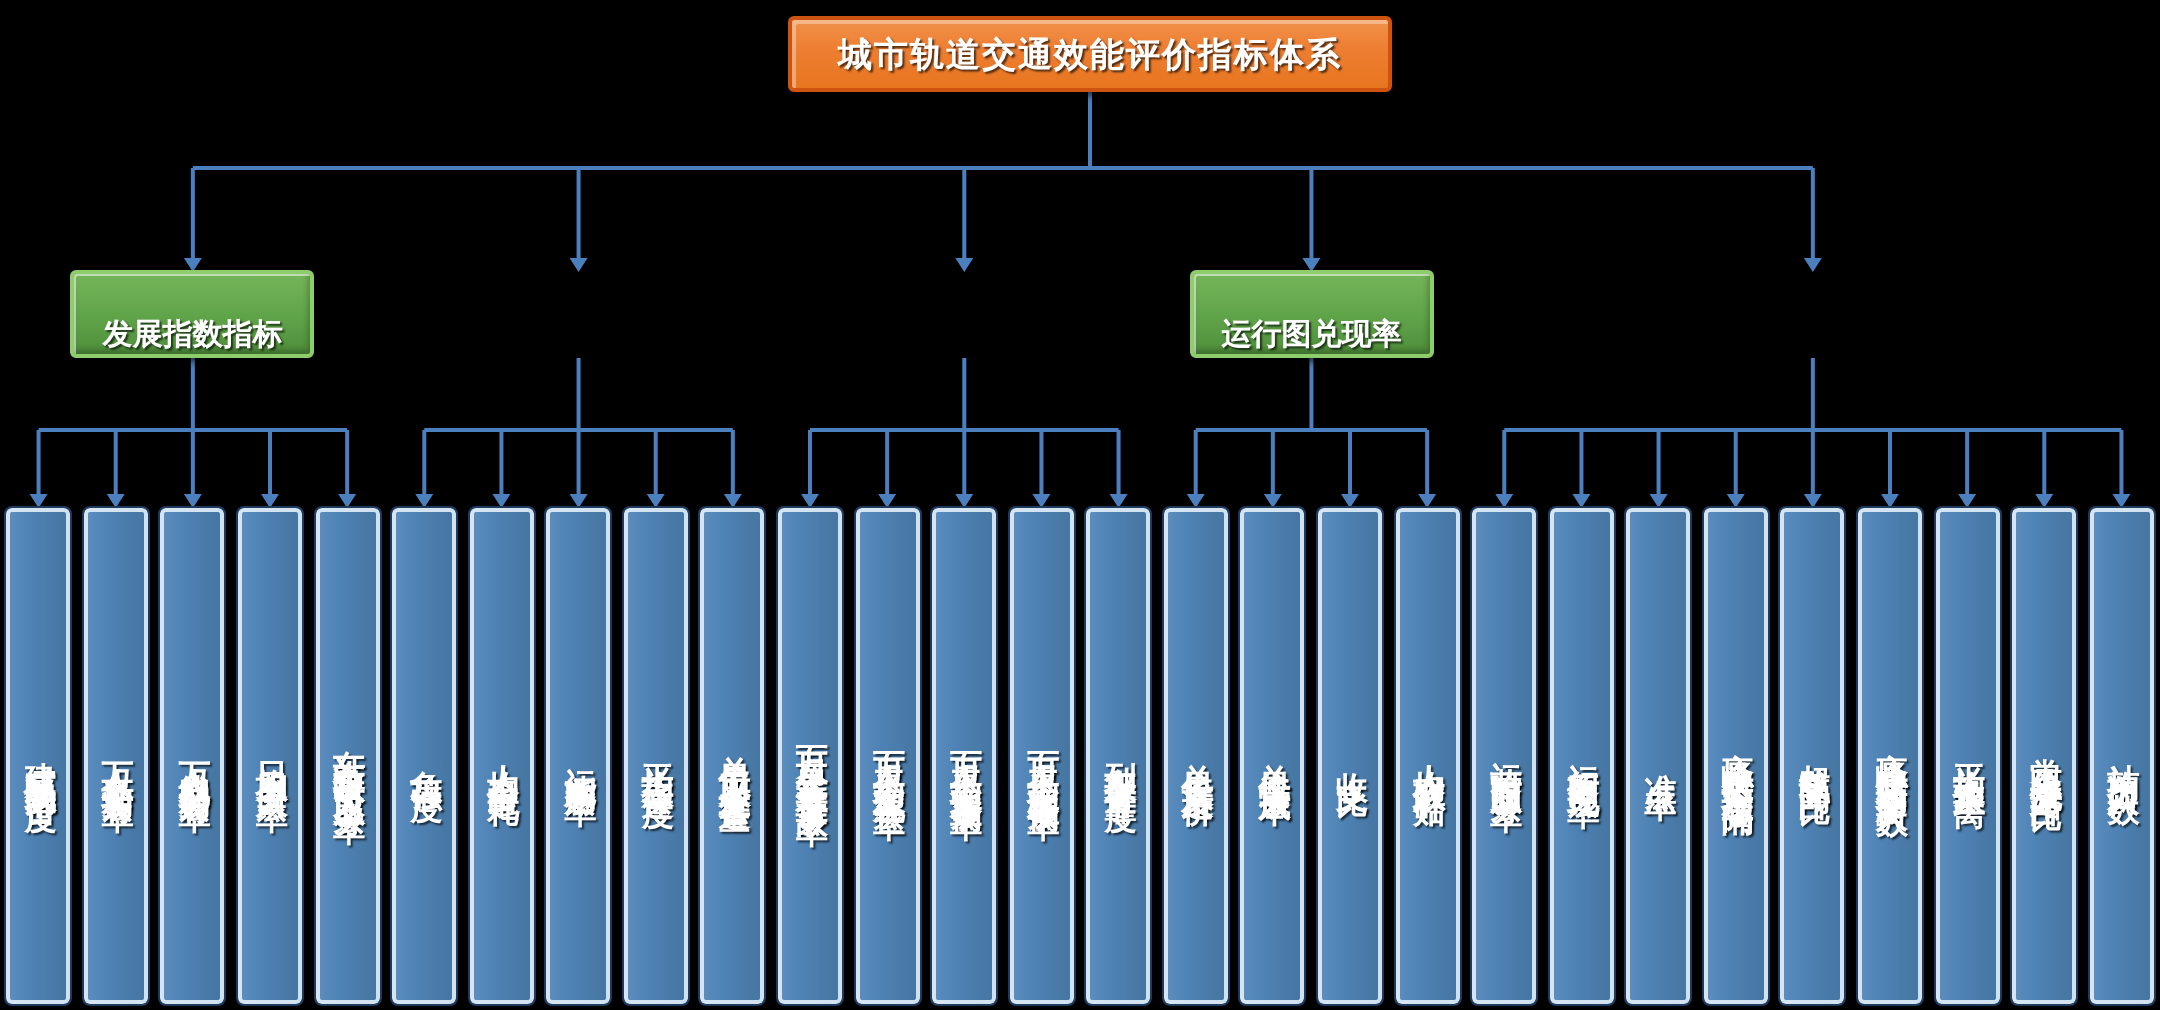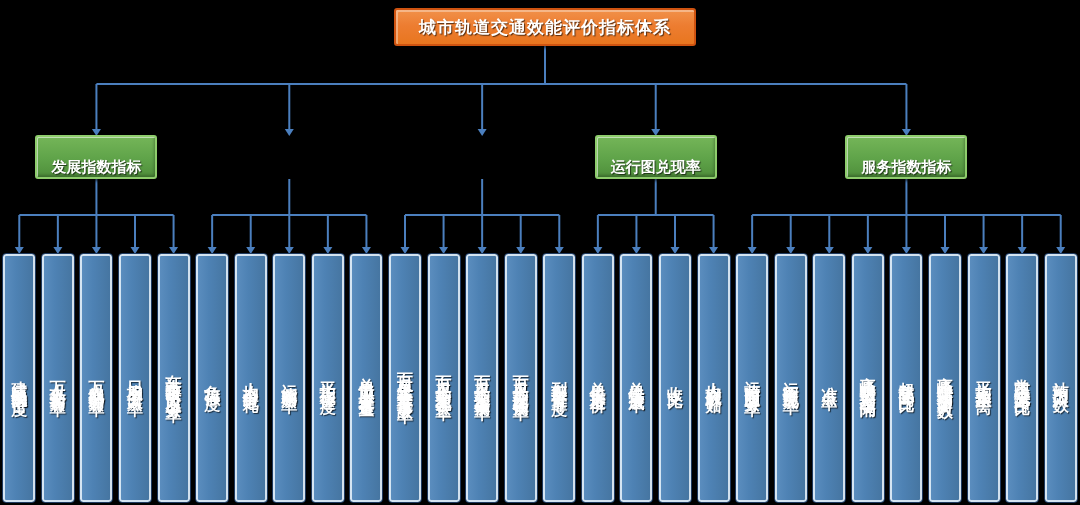--- a/index.html
+++ b/index.html
@@ -223,23 +223,20 @@
     </div>
     <div class="leaf-box" style="left: 619.429px;">
       <span class="node-text">单位运营成本</span>
     </div>
     <div class="leaf-box" style="left: 658px;">
       <span class="node-text">收支比</span>
     </div>
     <div class="leaf-box" style="left: 696.571px;">
       <span class="node-text">人均财政补贴</span>
     </div>
-    <div class="category-box" style="left: 845.429px;">
-      <span class="node-text">服务指数指标</span>
-    </div>
     <div class="leaf-box" style="left: 735.143px;">
       <span class="node-text">运营时间服务率</span>
     </div>
     <div class="leaf-box" style="left: 773.714px;">
       <span class="node-text">运行图兑现率</span>
     </div>
     <div class="leaf-box" style="left: 812.286px;">
       <span class="node-text">准点率</span>
     </div>
     <div class="leaf-box" style="left: 850.857px;">

